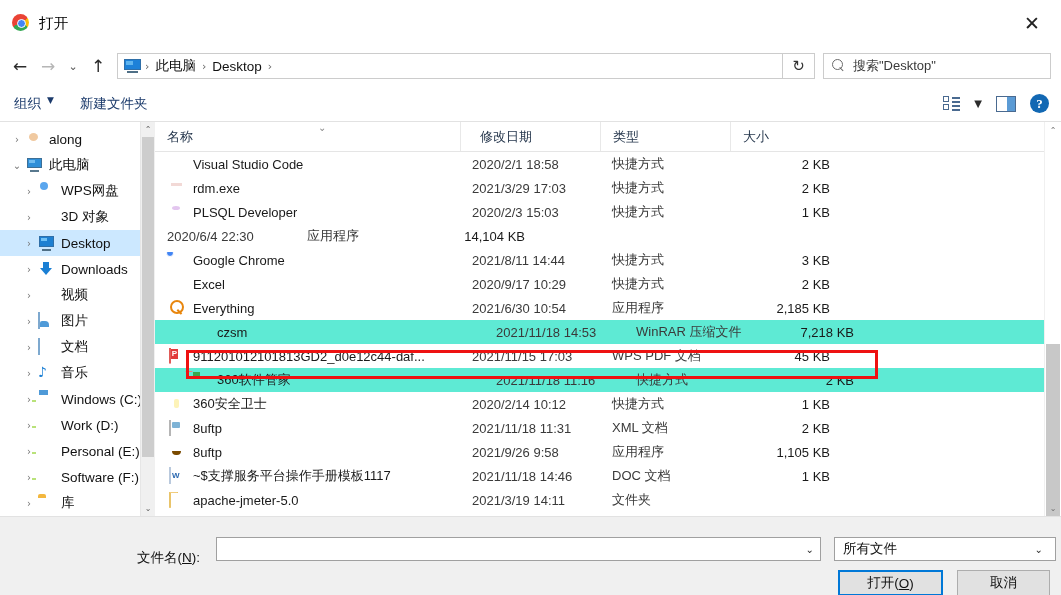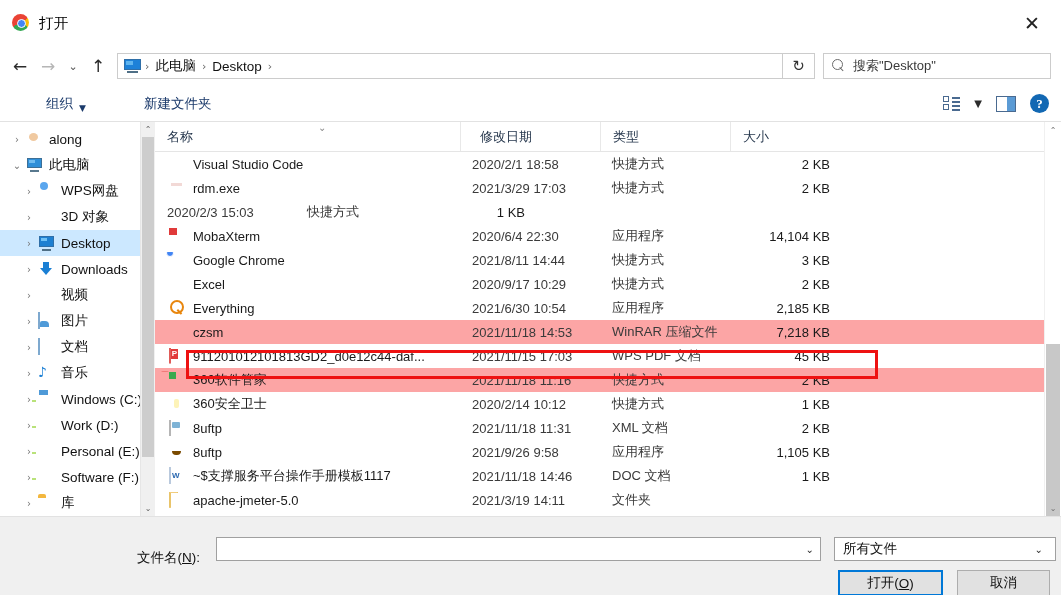--- a/index.html
+++ b/index.html
@@ -42,21 +42,21 @@
   .searchbox { flex:0 0 228px; height:26px; margin-left:8px; border:1px solid #ccc; background:#fff;
      display:flex; align-items:center; padding:0 8px; }
   .mag { width:14px; height:14px; flex:0 0 14px; position:relative; margin-right:7px; }
   .mag:before { content:""; position:absolute; left:0; top:0; width:9px; height:9px; border:1.4px solid #6b6b6b; border-radius:50%; }
   .mag:after { content:""; position:absolute; left:8px; top:8px; width:5px; height:1.4px; background:#6b6b6b; transform:rotate(45deg); transform-origin:0 0; }
   .search-ph { font-size:13px; color:#3a3a3a; }
 
   
   .toolbar { height:36px; flex:0 0 36px; display:flex; align-items:center; padding:0 12px 0 14px;
      border-bottom:1px solid #e2e2e2; }
-  .tb-item { font-size:13.5px; color:#1b3a6b; margin-right:26px; display:flex; align-items:flex-end; white-space:nowrap;margin-left:32px; }
+  .tb-item { font-size:13.5px; color:#1b3a6b; margin-right:26px; display:flex; align-items:flex-start; white-space:nowrap; }
   .tb-caret { font-size:9px; margin-left:6px; color:#1b3a6b; font-family:"DejaVu Sans",sans-serif; }
   .tb-right { margin-left:auto; display:flex; align-items:center; gap:14px; }
   .ico-viewlist { width:17px; height:15px; position:relative; }
   .ico-viewlist i { position:absolute; display:block; background:#4a6a90; }
   .ico-viewlist .bx { left:0; width:6px; height:6px; border:1px solid #4a6a90; background:#fff; }
   .ico-viewlist .ln { left:9px; height:1.5px; width:8px; }
   .ico-pane { width:20px; height:16px; border:1.5px solid #4a6a90; position:relative; background:#fff; }
   .ico-pane:after { content:""; position:absolute; right:0; top:0; bottom:0; width:8px; background:#5b9bd5; }
   .ico-help { width:19px; height:19px; border-radius:50%; background:#1268b3; color:#fff; font-size:13px;
      font-weight:bold; display:flex; align-items:center; justify-content:center; font-family:"Liberation Serif",serif; }
@@ -112,21 +112,21 @@
   .colhead{height:30px;flex:0 0 30px;display:flex;align-items:flex-end;border-bottom:1px solid #e5e5e5;position:relative;}
   .col{font-size:13px;color:#26374d;padding-left:12px;position:relative;height:100%;display:flex;align-items:center;}
   .col + .col{border-left:1px solid #e8e8e8;}
   .c-name{flex:0 0 305px;}
   .c-date{flex:0 0 140px;padding-left:19px;}
   .c-type{flex:0 0 130px;}
   .c-size{flex:0 0 110px;}
   .sortmark{position:absolute;left:163px;top:0px;font-size:10px;color:#8a8a8a;font-family:"DejaVu Sans",sans-serif;}
   .rows{flex:1 1 auto;position:relative;}
   .row{height:24px;display:flex;align-items:center;}
-  .row.alt{background:#fca5a5;}
+  .row.alt{background:#5eead4;padding-left:24px;}
   .cell{font-size:13px;color:#1a1a1a;padding-left:12px;white-space:nowrap;overflow:hidden;}
   .cell.name{flex:0 0 305px;display:flex;align-items:center;padding-left:14px;}
   .cell.date{flex:0 0 140px;color:#3a3a3a;}
   .cell.type{flex:0 0 130px;color:#3a3a3a;}
   .cell.size{flex:0 0 110px;text-align:right;padding-right:10px;padding-left:0;color:#1a1a1a;}
   .fico{width:17px;height:17px;flex:0 0 17px;margin-right:7px;position:relative;}
   .fname{overflow:hidden;text-overflow:ellipsis;}
 
   
   .f-vscode{width:15px;height:15px;background:#1f76c8;clip-path:polygon(20% 0,100% 0,100% 100%,20% 100%,0 70%,0 30%);position:relative;}
@@ -358,29 +358,29 @@
           <div class="row">
             <div class="cell name">
               <span class="fico"><span class="f-rdm"></span></span>
               <span class="fname">rdm.exe</span>
             </div>
             <div class="cell date">2021/3/29 17:03</div>
             <div class="cell type">快捷方式</div>
             <div class="cell size">2 KB</div>
           </div>
           <div class="row">
+            <div class="cell name">
+              <span class="fico"><span class="f-plsql"></span></span>
+              <span class="fname">PLSQL Developer</span>
+            </div>
             <div class="cell date">2020/2/3 15:03</div>
             <div class="cell type">快捷方式</div>
             <div class="cell size">1 KB</div>
           </div>
           <div class="row">
-            <div class="cell name">
-              <span class="fico"><span class="f-moba"></span></span>
-              <span class="fname">MobaXterm</span>
-            </div>
             <div class="cell date">2020/6/4 22:30</div>
             <div class="cell type">应用程序</div>
             <div class="cell size">14,104 KB</div>
           </div>
           <div class="row">
             <div class="cell name">
               <span class="fico"><span class="f-chrome"></span></span>
               <span class="fname">Google Chrome</span>
             </div>
             <div class="cell date">2021/8/11 14:44</div>

